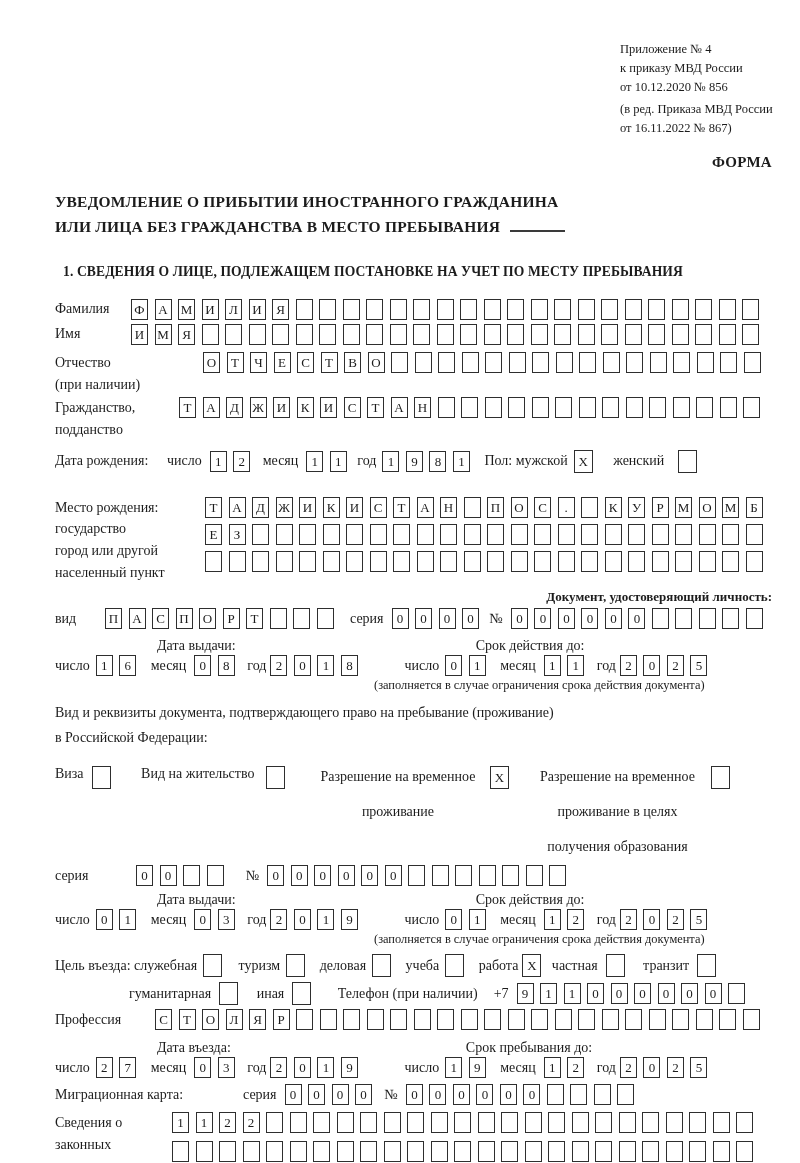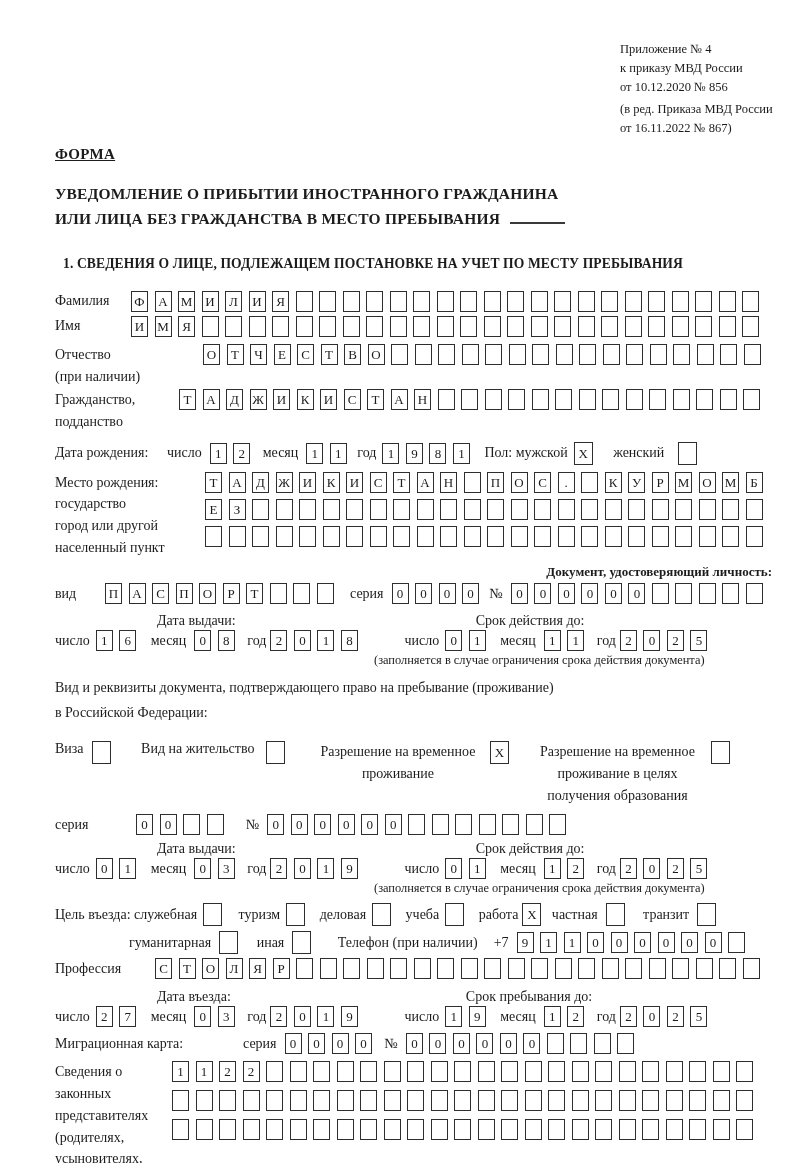--- a/index.html
+++ b/index.html
@@ -4,30 +4,30 @@
 <style>
   html,body{margin:0;padding:0;background:#ffffff;}
   .page{
     width:800px;height:1163px;box-sizing:border-box;position:relative;
     padding:40px 28px 0 55px;overflow:hidden;
     font-family:"Liberation Serif","DejaVu Serif",serif;color:#1c1c1c;
     font-size:14px;
   }
   .hdr{margin-left:565px;width:200px;font-size:12.5px;line-height:1.5;}
   .hdr .mt4{margin-top:4px;}
-  .forma{text-align:left;font-weight:700;font-size:15px;margin-top:8px;letter-spacing:.3px;text-decoration:underline;}
+  .forma{text-align:right;font-weight:700;font-size:15px;margin-top:16px;letter-spacing:.3px;}
   .title{margin-top:18px;font-weight:700;font-size:15.5px;line-height:1.65;letter-spacing:.2px;}
   .blank{display:inline-block;width:55px;border-bottom:2px solid #3a3a3a;margin-left:10px;height:12px;}
   .sec{margin-top:24px;font-weight:700;font-size:13.6px;padding-left:8px;letter-spacing:.1px;}
   .form{margin-top:19px;}
   .frow{display:flex;align-items:center;flex-wrap:nowrap;}
   .top{align-items:flex-start;}
   .lbl{flex:none;}
   .lblcol{flex:none;display:flex;flex-direction:column;line-height:1.55;}
-  .lblcol.center{text-align:center;line-height:1.55;}
+  .lblcol.center{text-align:center;line-height:1.55;gap:13px;}
   .colcells{display:flex;flex-direction:column;row-gap:6px;}
   .cells{display:inline-flex;flex:none;}
   .cell{
     flex:none;display:inline-flex;align-items:center;justify-content:center;
     width:17px;height:21px;border:1.6px solid #2e2e2e;margin-right:6.5px;
     box-sizing:border-box;font-size:13px;line-height:1;background:#fff;
   }
   .cbx .cell{width:19px;height:23px;}
   .center-bold{text-align:right;font-weight:700;font-size:13px;}
   .lrow{display:flex;font-size:14px;}
@@ -186,21 +186,21 @@
           <span class="cell"></span>
           <span class="cell"></span>
           <span class="cell"></span>
           <span class="cell"></span>
           <span class="cell"></span>
           <span class="cell"></span>
           <span class="cell"></span>
         </span>
     </div>
 
-    <div class="frow" style="margin-bottom:7px">
+    <div class="frow" style="margin-bottom:24px">
       <span class="lbl" style="width:112px">Дата рождения:</span>
       <span class="lbl">число</span>
       <span class="cells ml8">
           <span class="cell">1</span>
           <span class="cell">2</span>
         </span>
       <span class="lbl ml6">месяц</span>
       <span class="cells ml8">
           <span class="cell">1</span>
           <span class="cell">1</span>

